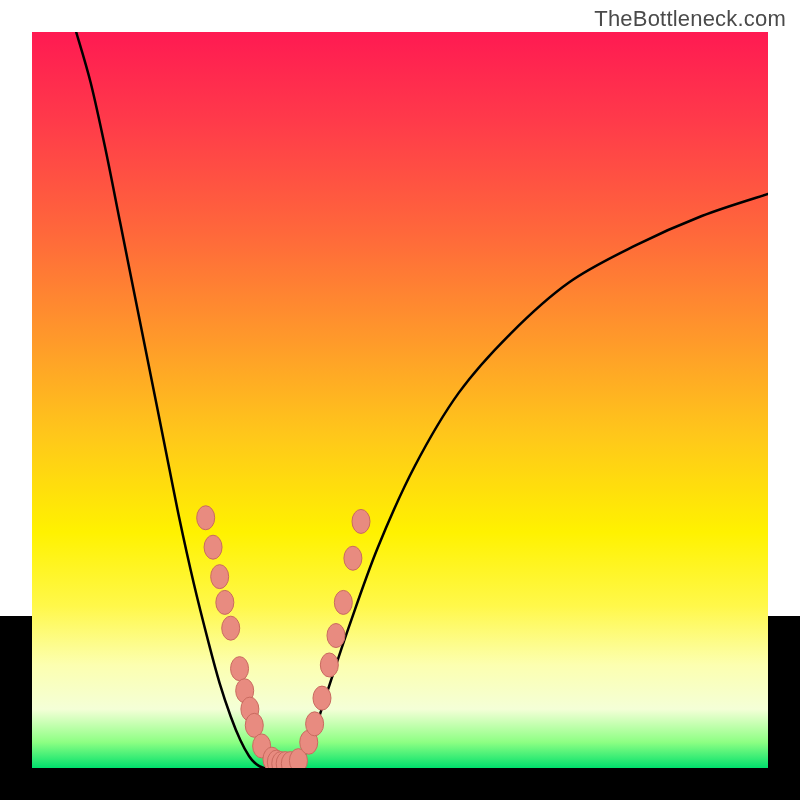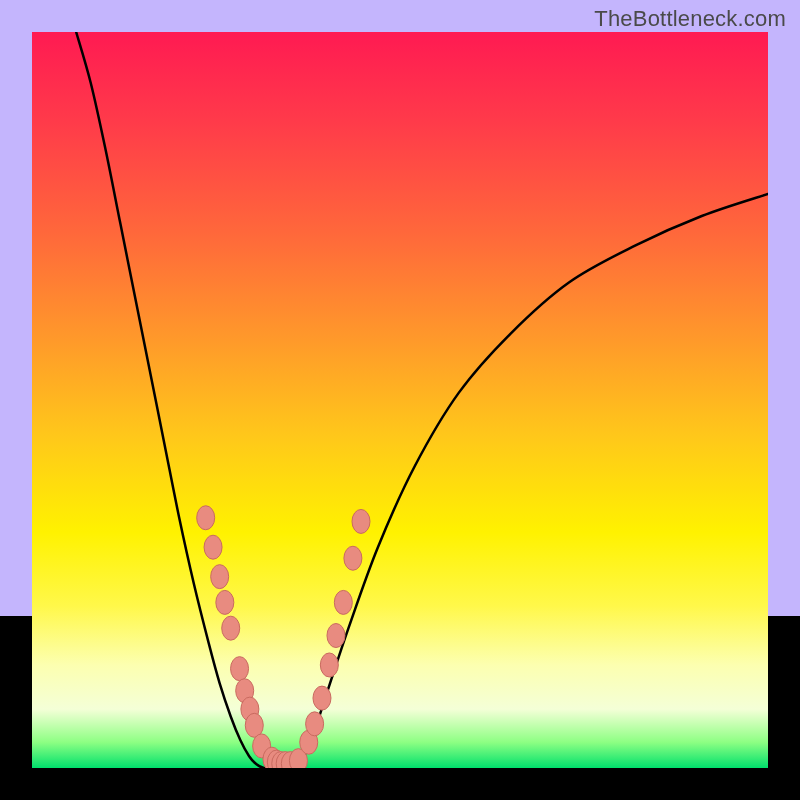--- a/index.html
+++ b/index.html
@@ -8,21 +8,21 @@
     width: 800px;
     height: 800px;
     overflow: hidden;
     background: #000;
     font-family: Arial, Helvetica, sans-serif;
   }
   .stage {
     position: relative;
     width: 800px;
     height: 616px;
-    background: #c4b5fd;
+    background: #ffffff;
   }
   .plot-frame {
     position: absolute;
     left: 32px;
     top: 32px;
     width: 736px;
     height: 736px;
     background: linear-gradient(
       to bottom,
       #ff1a52 0%,

